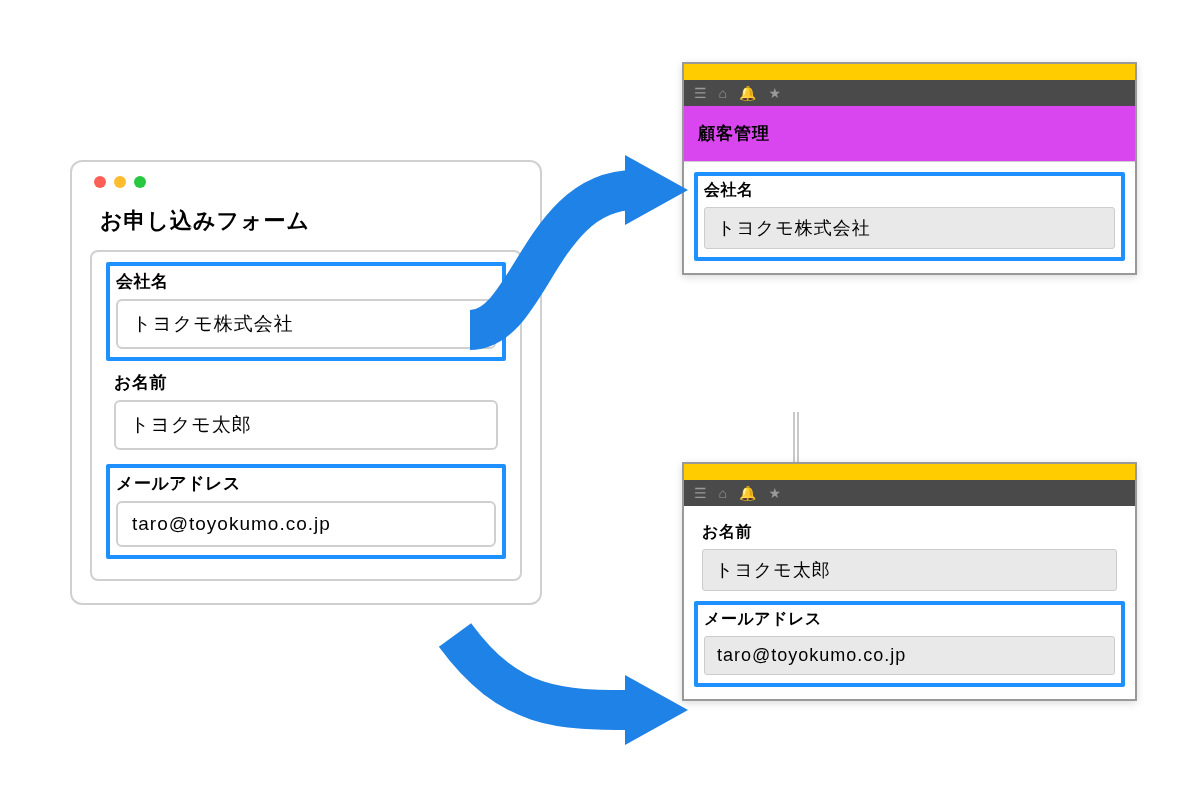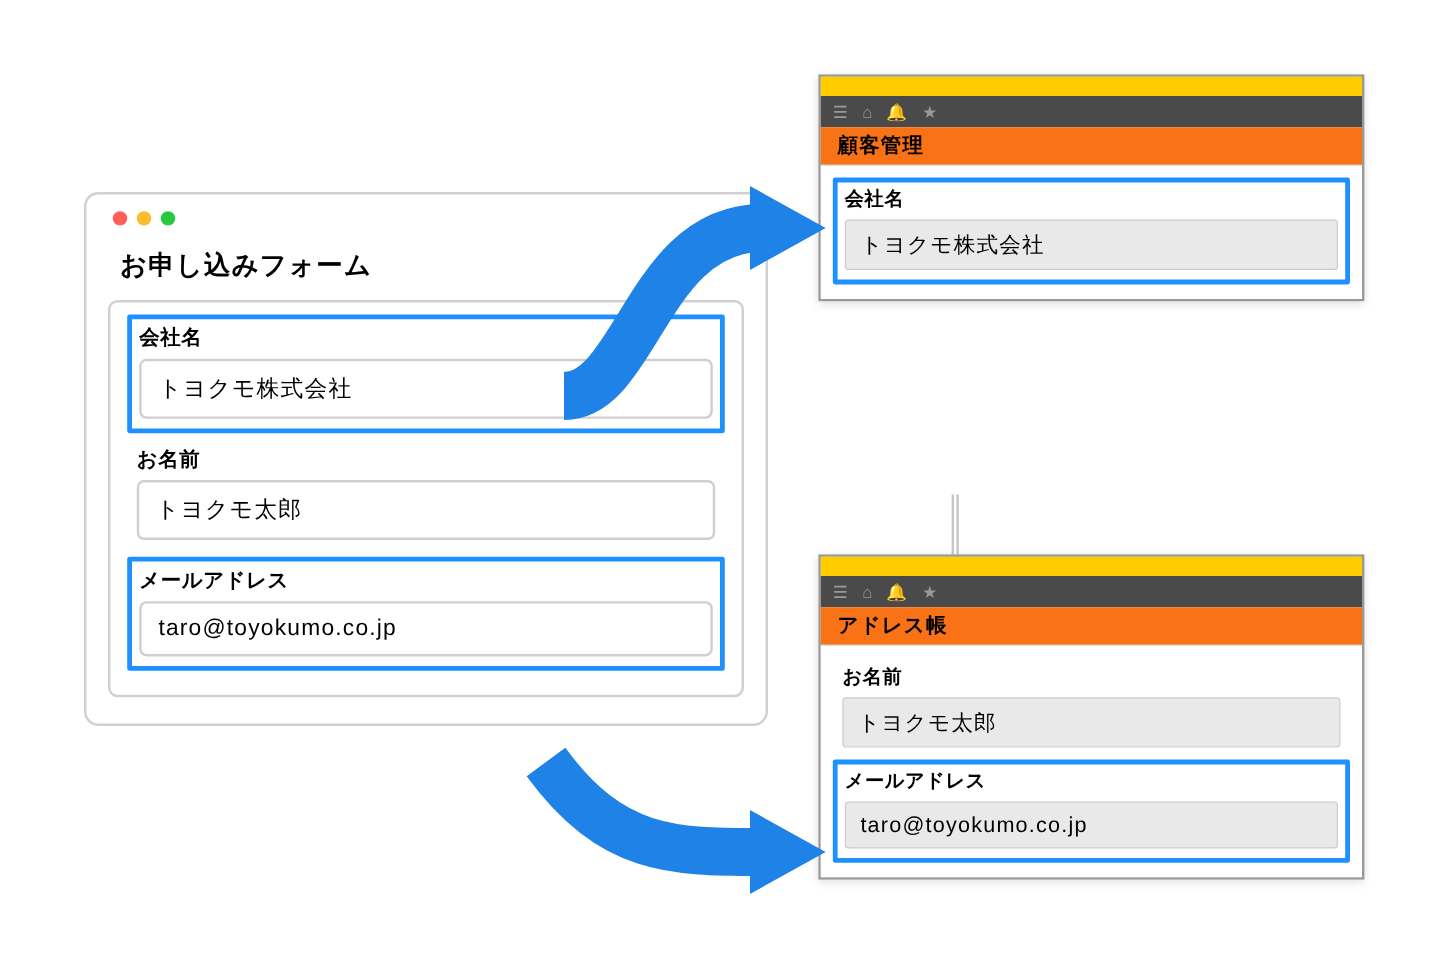--- a/index.html
+++ b/index.html
@@ -9,21 +9,21 @@
       width: 1200px;
       height: 800px;
       position: relative;
     }
 
     
     .form-window {
       position: absolute;
       left: 70px;
       top: 160px;
-      width: 570px;
+      width: 472px;
       border: 2px solid #d0d0d0;
       border-radius: 12px;
       background: #fff;
       padding: 14px 18px 22px;
     }
     .traffic-lights {
       display: flex;
       gap: 8px;
       margin-bottom: 18px;
       margin-left: 4px;
@@ -86,22 +86,22 @@
       height: 26px;
       background: #4a4a4a;
       display: flex;
       align-items: center;
       gap: 12px;
       padding: 0 10px;
     }
     .dark-icon { color: #999; font-size: 14px; line-height: 1; }
 
     .app-title-bar {
-      background: #f97316;
-      padding: 4px 14px;
+      background: #d946ef;
+      padding: 16px 14px;
       font-weight: 700;
       font-size: 17px;
       border-bottom: 1px solid #ccc;
       letter-spacing: 1px;
     }
 
     .app-body {
       padding: 10px 10px 12px;
       background: #fff;
     }
@@ -193,21 +193,20 @@
 <div class="connector"></div>
 
 <div class="app-card bottom">
   <div class="yellow-bar"></div>
   <div class="dark-bar">
     <span class="dark-icon">☰</span>
     <span class="dark-icon">⌂</span>
     <span class="dark-icon">🔔</span>
     <span class="dark-icon">★</span>
   </div>
-  <div class="app-title-bar">アドレス帳</div>
   <div class="app-body">
     <div class="app-field">
       <div class="app-field-label">お名前</div>
       <div class="app-field-value">トヨクモ太郎</div>
     </div>
     <div class="app-field highlighted">
       <div class="app-field-label">メールアドレス</div>
       <div class="app-field-value">taro@toyokumo.co.jp</div>
     </div>
   </div>

